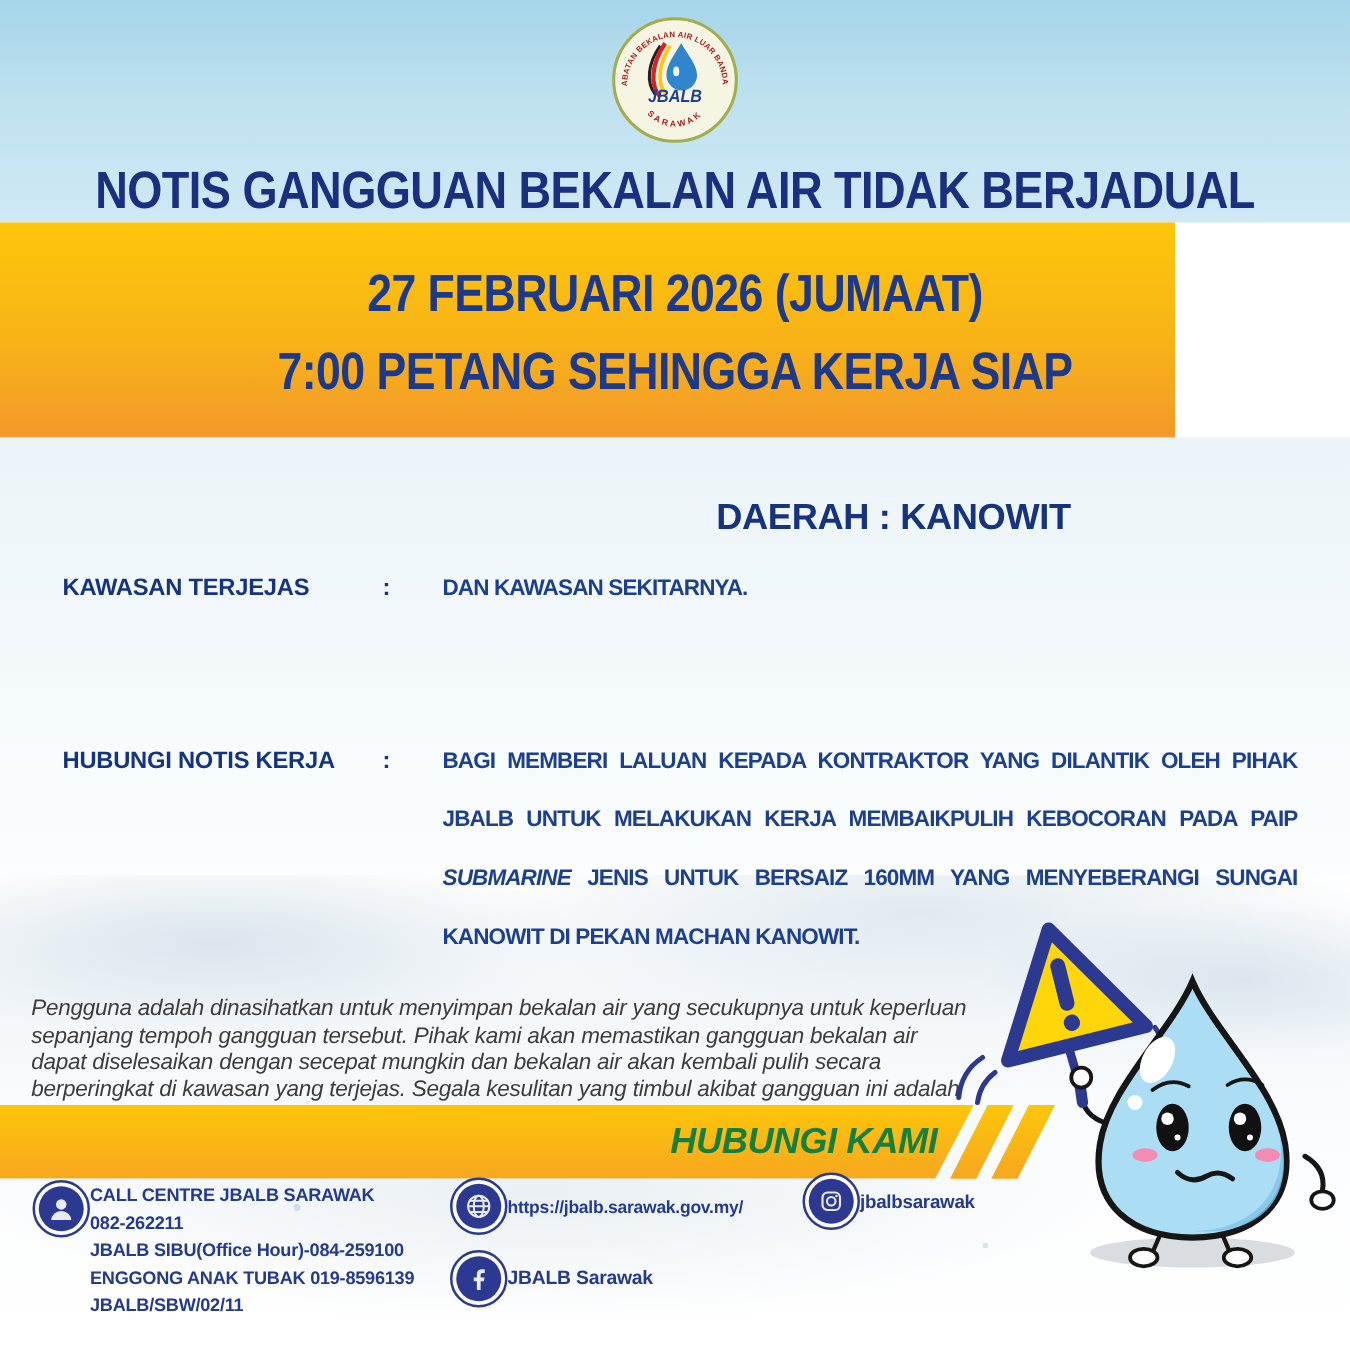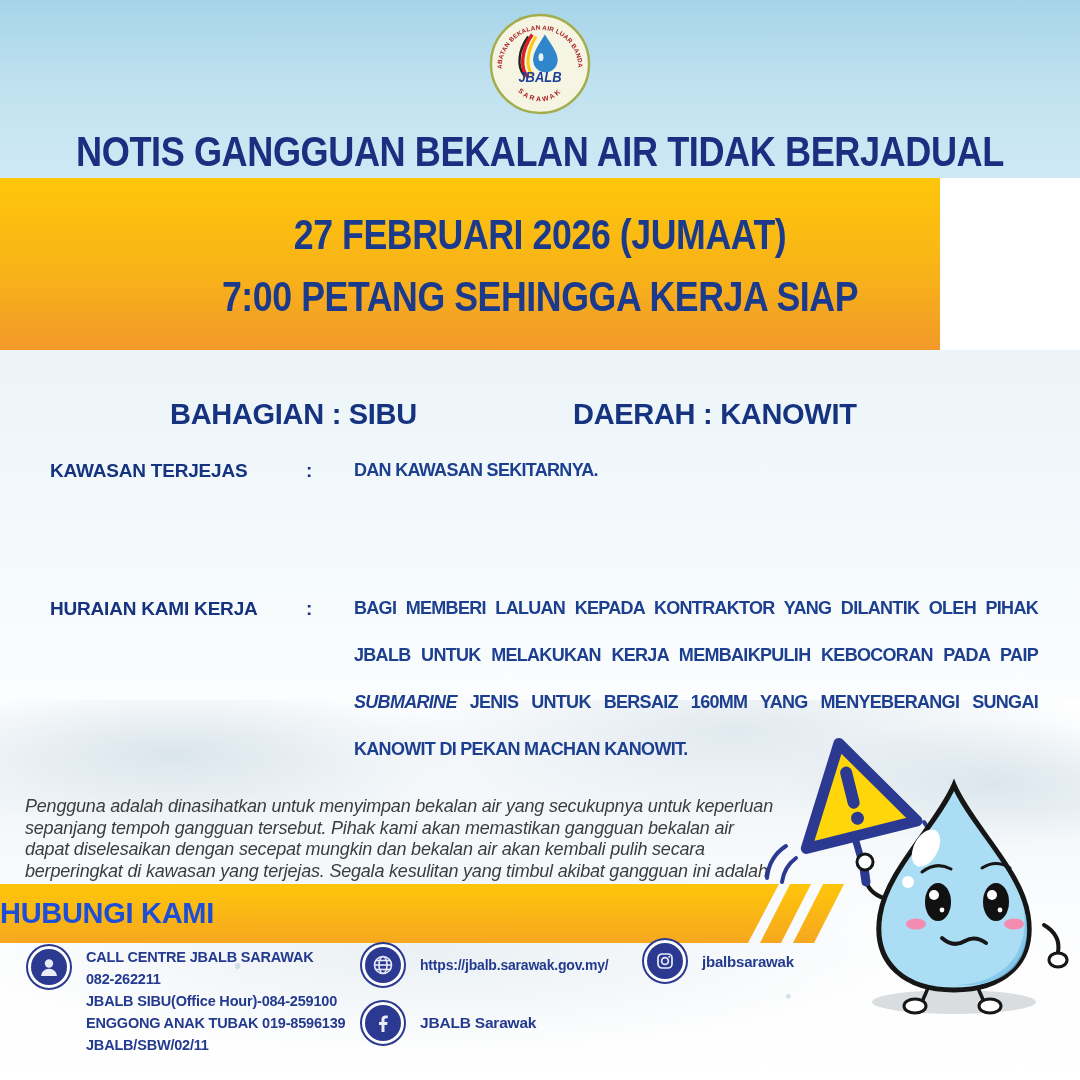--- a/index.html
+++ b/index.html
@@ -73,42 +73,42 @@
     letter-spacing:-.2px;font-weight:500;
   }
   
   .contact-banner{position:absolute;left:0;top:884px;width:840px;height:59px;z-index:3;}
   .banner-fill{
     position:absolute;left:0;top:0;width:780px;height:59px;
     background:linear-gradient(180deg,#fec60a,#f6a71f);
     clip-path:polygon(0 0,779px 0,748px 100%,0 100%);
   }
   .banner-label{
-    position:absolute;left:0;top:13px;width:750px;text-align:left;
-    font-size:29px;font-weight:bold;color:#1d4ed8;letter-spacing:-.3px;
+    position:absolute;left:0;top:13px;width:750px;text-align:right;
+    font-size:29px;font-weight:bold;color:#15803d;letter-spacing:-.3px;font-style:italic;
   }
   .stripe{
     position:absolute;top:0;width:21px;height:59px;
     background:linear-gradient(180deg,#fec60a,#f6a71f);
     transform:skewX(-27deg);transform-origin:bottom left;
   }
   .stripe.s1{left:760px;}
   .stripe.s2{left:793px;}
   
   .contact-item{position:absolute;display:flex;align-items:flex-start;z-index:3;}
   .icon-ring{
     flex:0 0 auto;width:46px;height:46px;border:2px solid #2b3990;border-radius:50%;
     background:#fdfdfd;display:flex;align-items:center;justify-content:center;box-sizing:border-box;
   }
   .icon-core{
     width:36px;height:36px;border-radius:50%;background:#2b3990;
     display:flex;align-items:center;justify-content:center;
   }
   .contact-text{
-    margin-left:14px;font-weight:bold;color:#233a8f;letter-spacing:-.2px;
+    font-weight:bold;color:#233a8f;letter-spacing:-.2px;
   }
   .call-lines{font-size:14.5px;line-height:22px;margin-top:2px;}
   .single-line{font-size:14px;align-self:center;}
   .ct-call{left:26px;top:944px;}
   .ct-web{left:360px;top:942px;height:46px;text-align:center;}
   .ct-fb{left:360px;top:1000px;height:46px;}
   .ct-ig{left:642px;top:938px;height:46px;}
   .ct-fb .contact-text{font-size:15.5px;}
   .ct-ig .contact-text{font-size:15px;}
   
@@ -146,34 +146,33 @@
 
   <div class="date-band">
     <div class="date-line first">27 FEBRUARI 2026 (JUMAAT)</div>
     <div class="date-line">7:00 PETANG SEHINGGA KERJA SIAP</div>
   </div>
 
   <div class="main-bg"></div>
   <div class="water-band"></div>
 
   <div class="region-row">
-    <span class="region-item bahagian">BAHAGIAN : SIBU</span>
     <span class="region-item daerah">DAERAH : KANOWIT</span>
   </div>
 
   <div class="detail-row r1">
     <div class="detail-label">KAWASAN TERJEJAS</div>
     <div class="detail-colon">:</div>
     <div class="detail-text">
       <div class="jline last">DAN KAWASAN SEKITARNYA.</div>
     </div>
   </div>
 
   <div class="detail-row r2">
-    <div class="detail-label">HURAIAN KAMI KERJA</div>
+    <div class="detail-label">HUBUNGI NOTIS KERJA</div>
     <div class="detail-colon">:</div>
     <div class="detail-text">
       <div class="jline">BAGI MEMBERI LALUAN KEPADA KONTRAKTOR YANG DILANTIK OLEH PIHAK</div>
       <div class="jline">JBALB UNTUK MELAKUKAN KERJA MEMBAIKPULIH KEBOCORAN PADA PAIP</div>
       <div class="jline"><span class="it">SUBMARINE</span><span> JENIS UNTUK BERSAIZ 160MM YANG MENYEBERANGI SUNGAI</span></div>
       <div class="jline last">KANOWIT DI PEKAN MACHAN  KANOWIT.</div>
     </div>
   </div>
 
   <p class="advisory">Pengguna adalah dinasihatkan untuk menyimpan bekalan air yang secukupnya untuk keperluan sepanjang tempoh gangguan tersebut. Pihak kami akan memastikan gangguan bekalan air dapat diselesaikan dengan secepat mungkin dan bekalan air akan kembali pulih secara berperingkat di kawasan yang terjejas. Segala kesulitan yang timbul akibat gangguan ini adalah sangat dikesali.</p>

